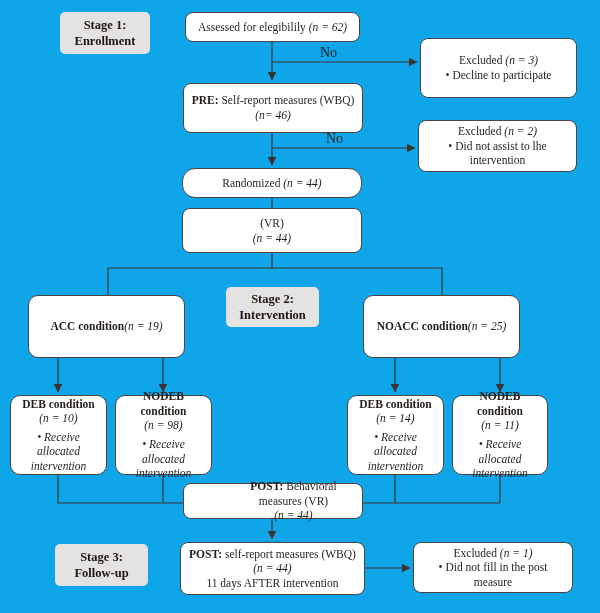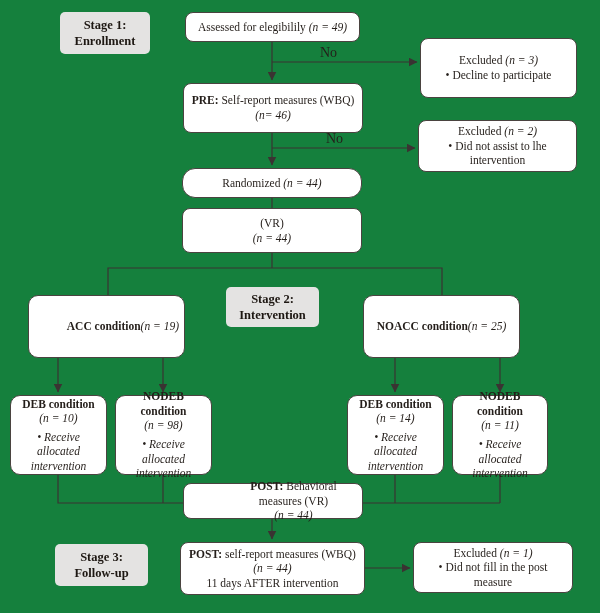--- a/index.html
+++ b/index.html
@@ -1,17 +1,17 @@
 <!DOCTYPE html>
 <html><head>
 <meta charset="utf-8">
 <style>
   html,body{margin:0;padding:0;background:#ffffff;}
   #canvas{
-    position:relative;width:600px;height:613px;background:#15803d;
+    position:relative;width:600px;height:613px;background:#0ea5e9;
     font-family:"Liberation Serif","DejaVu Serif",serif;
     color:#241e1a;overflow:hidden;
   }
   #wires{position:absolute;left:0;top:0;width:600px;height:613px;pointer-events:none;}
   .box{
     position:absolute;box-sizing:border-box;background:#ffffff;
     border:1.2px solid #4a4340;border-radius:8px;
     display:flex;flex-direction:column;justify-content:center;align-items:center;
     text-align:center;font-size:11.5px;line-height:1.27;padding:2px 5px;
   }
@@ -74,21 +74,21 @@
   </div>
   <div class="stage" style="left:55px;top:544px;width:93px;height:42px;">
     <span>Stage 3:</span>
     <span>Follow-up</span>
   </div>
 
   <div class="edge-label" style="left:320px;top:45px;">No</div>
   <div class="edge-label" style="left:326px;top:131px;">No</div>
 
   <div class="box" style="left:185px;top:12px;width:175px;height:30px;">
-    <div><span>Assessed for elegibilily </span><span class="it">(n = 49)</span></div>
+    <div><span>Assessed for elegibilily </span><span class="it">(n = 62)</span></div>
   </div>
 
   <div class="box" style="left:420px;top:38px;width:157px;height:60px;">
     <div><span>Excluded </span><span class="it">(n = 3)</span></div>
     <div>• Decline to participate</div>
   </div>
 
   <div class="box" style="left:183px;top:83px;width:180px;height:50px;">
     <div><span class="b">PRE:</span><span> Self-report measures (WBQ)</span></div>
     <div class="it">(n= 46)</div>
@@ -101,21 +101,21 @@
 
   <div class="box" style="left:182px;top:168px;width:180px;height:30px;border-radius:13px;">
     <div><span>Randomized </span><span class="it">(n = 44)</span></div>
   </div>
 
   <div class="box" style="left:182px;top:208px;width:180px;height:45px;">
     <div>(VR)</div>
     <div class="it">(n = 44)</div>
   </div>
 
-  <div class="box cond" style="left:28px;top:295px;width:157px;height:63px;align-items:flex-end;">
+  <div class="box cond" style="left:28px;top:295px;width:157px;height:63px;">
     <div><span class="b">ACC condition</span><span class="it">(n = 19)</span></div>
   </div>
 
   <div class="box cond" style="left:363px;top:295px;width:157px;height:63px;">
     <div><span class="b">NOACC condition</span><span class="it">(n = 25)</span></div>
   </div>
 
   <div class="box cond" style="left:10px;top:395px;width:97px;height:80px;">
     <div class="b">DEB condition</div>
     <div class="it">(n = 10)</div>

